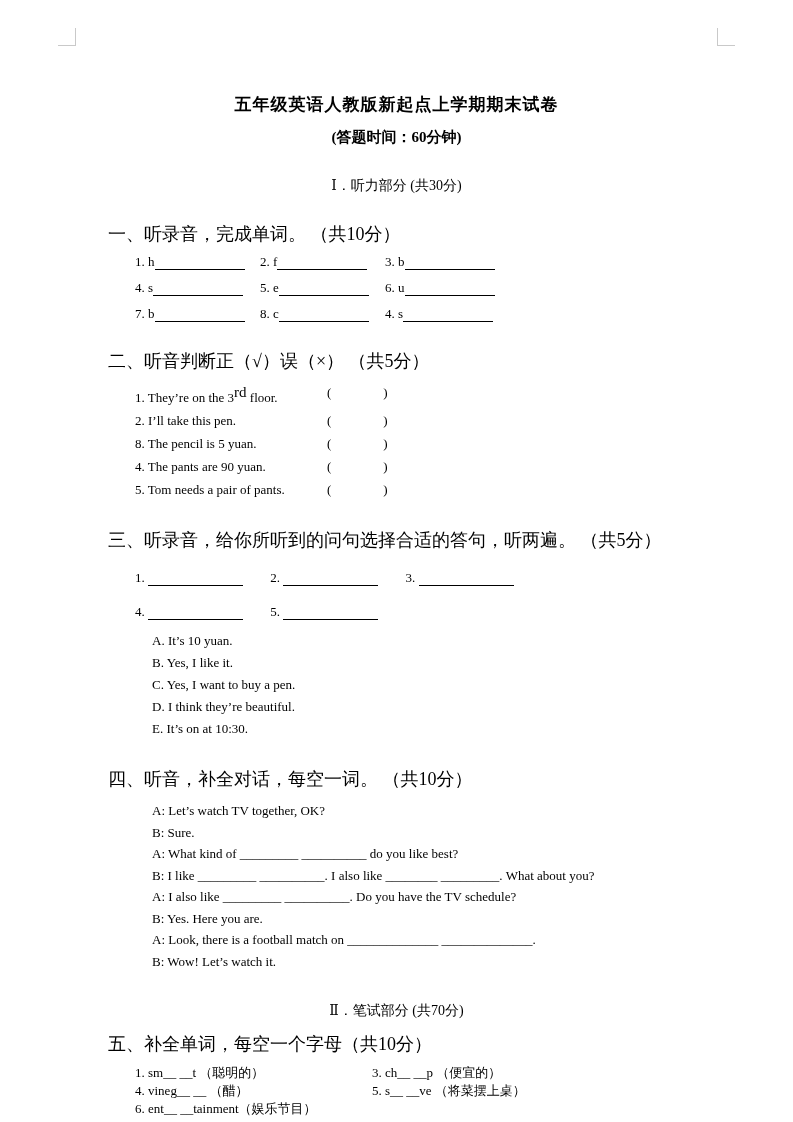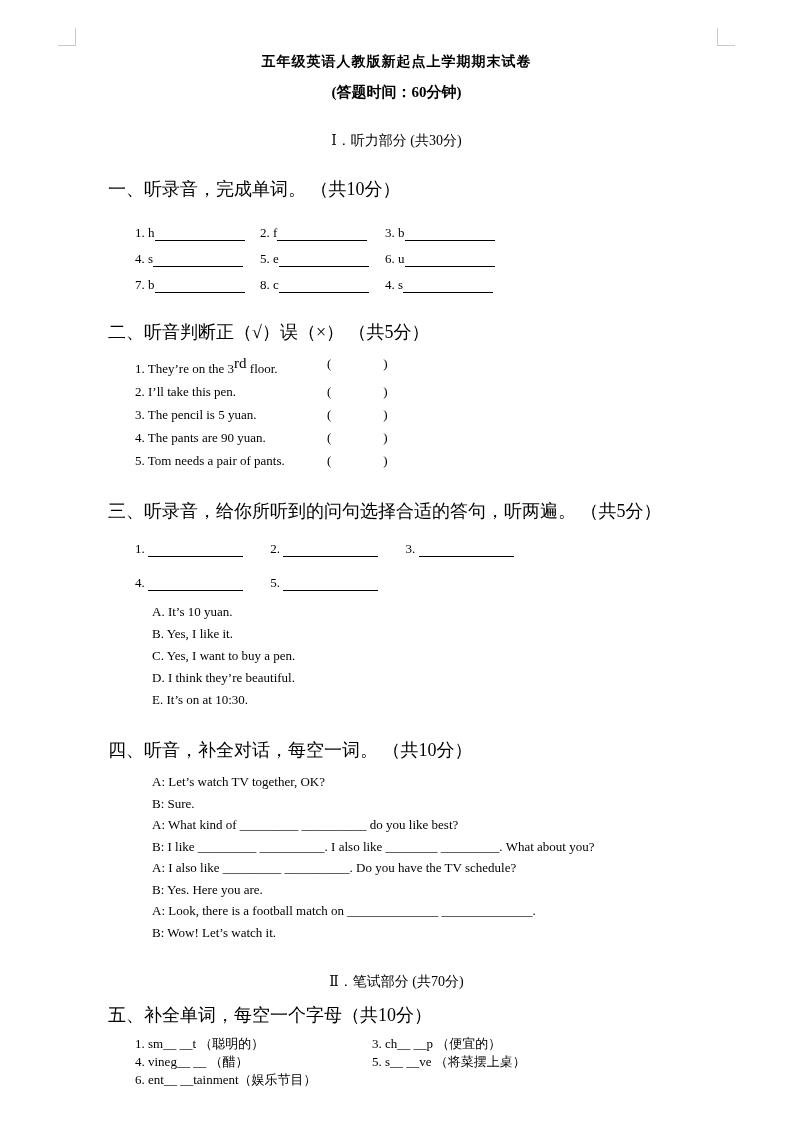--- a/index.html
+++ b/index.html
@@ -9,36 +9,36 @@
     height: 1122px;
     background: #ffffff;
     font-family: "Liberation Serif", "DejaVu Serif", serif;
     color: #000000;
     font-size: 13px;
     overflow: hidden;
     box-sizing: border-box;
   }
   .crop { position:absolute; background:#c9c9c9; }
   .center { text-align:center; }
-  .title { font-size:14px; font-weight:bold; padding-top:53px; letter-spacing:1px; }
+  .title { font-size:17px; font-weight:bold; padding-top:93px; letter-spacing:1px; }
   .subtitle { font-size:15px; font-weight:bold; margin-top:12px; }
   .part-heading { font-size:14px; margin-top:30px; }
   .sec-title { font-size:18px; margin-left:108px; margin-top:27px; }
   .blank {
     display:inline-block;
     border-bottom:1px solid #000;
     height:13px;
     vertical-align:bottom;
   }
   .w90 { width:90px; }
   .w95 { width:95px; }
   
   .fill-grid {
     margin-left:135px;
-    margin-top:24px;
+    margin-top:8px;
     display:grid;
     grid-template-columns: 125px 125px 130px;
     row-gap:10px;
   }
   .fill-item { white-space:nowrap; }
   
   .judge-rows { margin-left:135px; margin-top:8px; }
   .judge-row { display:flex; line-height:23px; }
   .judge-text { width:192px; }
   .paren-open { display:inline-block; }
@@ -92,21 +92,21 @@
       <span class="judge-text"><span>1. They’re on the 3</span><sup>rd</sup><span> floor.</span></span>
       <span class="paren-open">(</span>
       <span class="paren-close">)</span>
     </div>
     <div class="judge-row">
       <span class="judge-text">2. I’ll take this pen.</span>
       <span class="paren-open">(</span>
       <span class="paren-close">)</span>
     </div>
     <div class="judge-row">
-      <span class="judge-text">3. The pencil is 5 yuan.</span>
+      <span class="judge-text">8. The pencil is 5 yuan.</span>
       <span class="paren-open">(</span>
       <span class="paren-close">)</span>
     </div>
     <div class="judge-row">
       <span class="judge-text">4. The pants are 90 yuan.</span>
       <span class="paren-open">(</span>
       <span class="paren-close">)</span>
     </div>
     <div class="judge-row">
       <span class="judge-text">5. Tom needs a pair of pants.</span>

